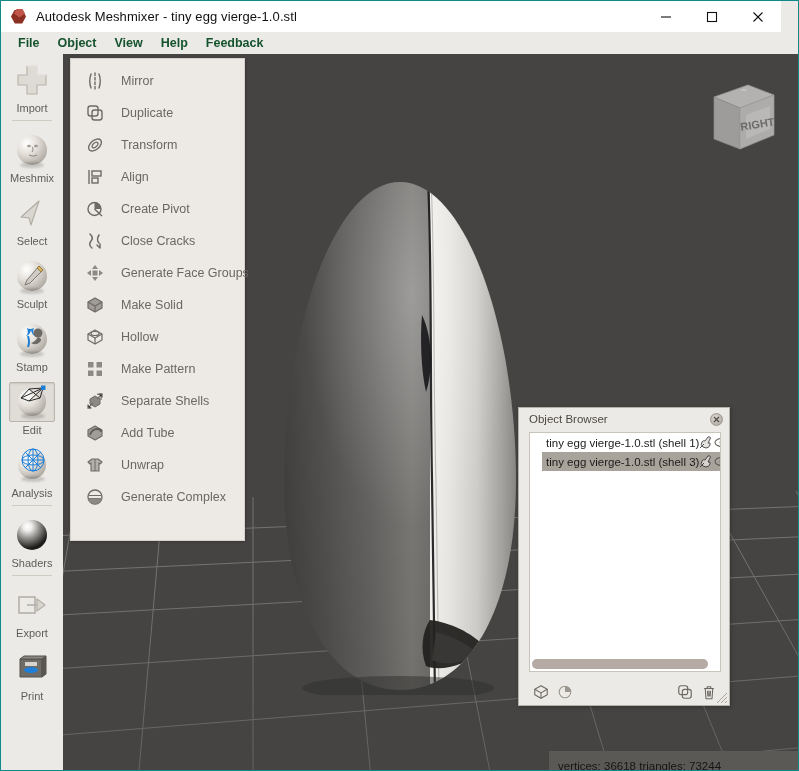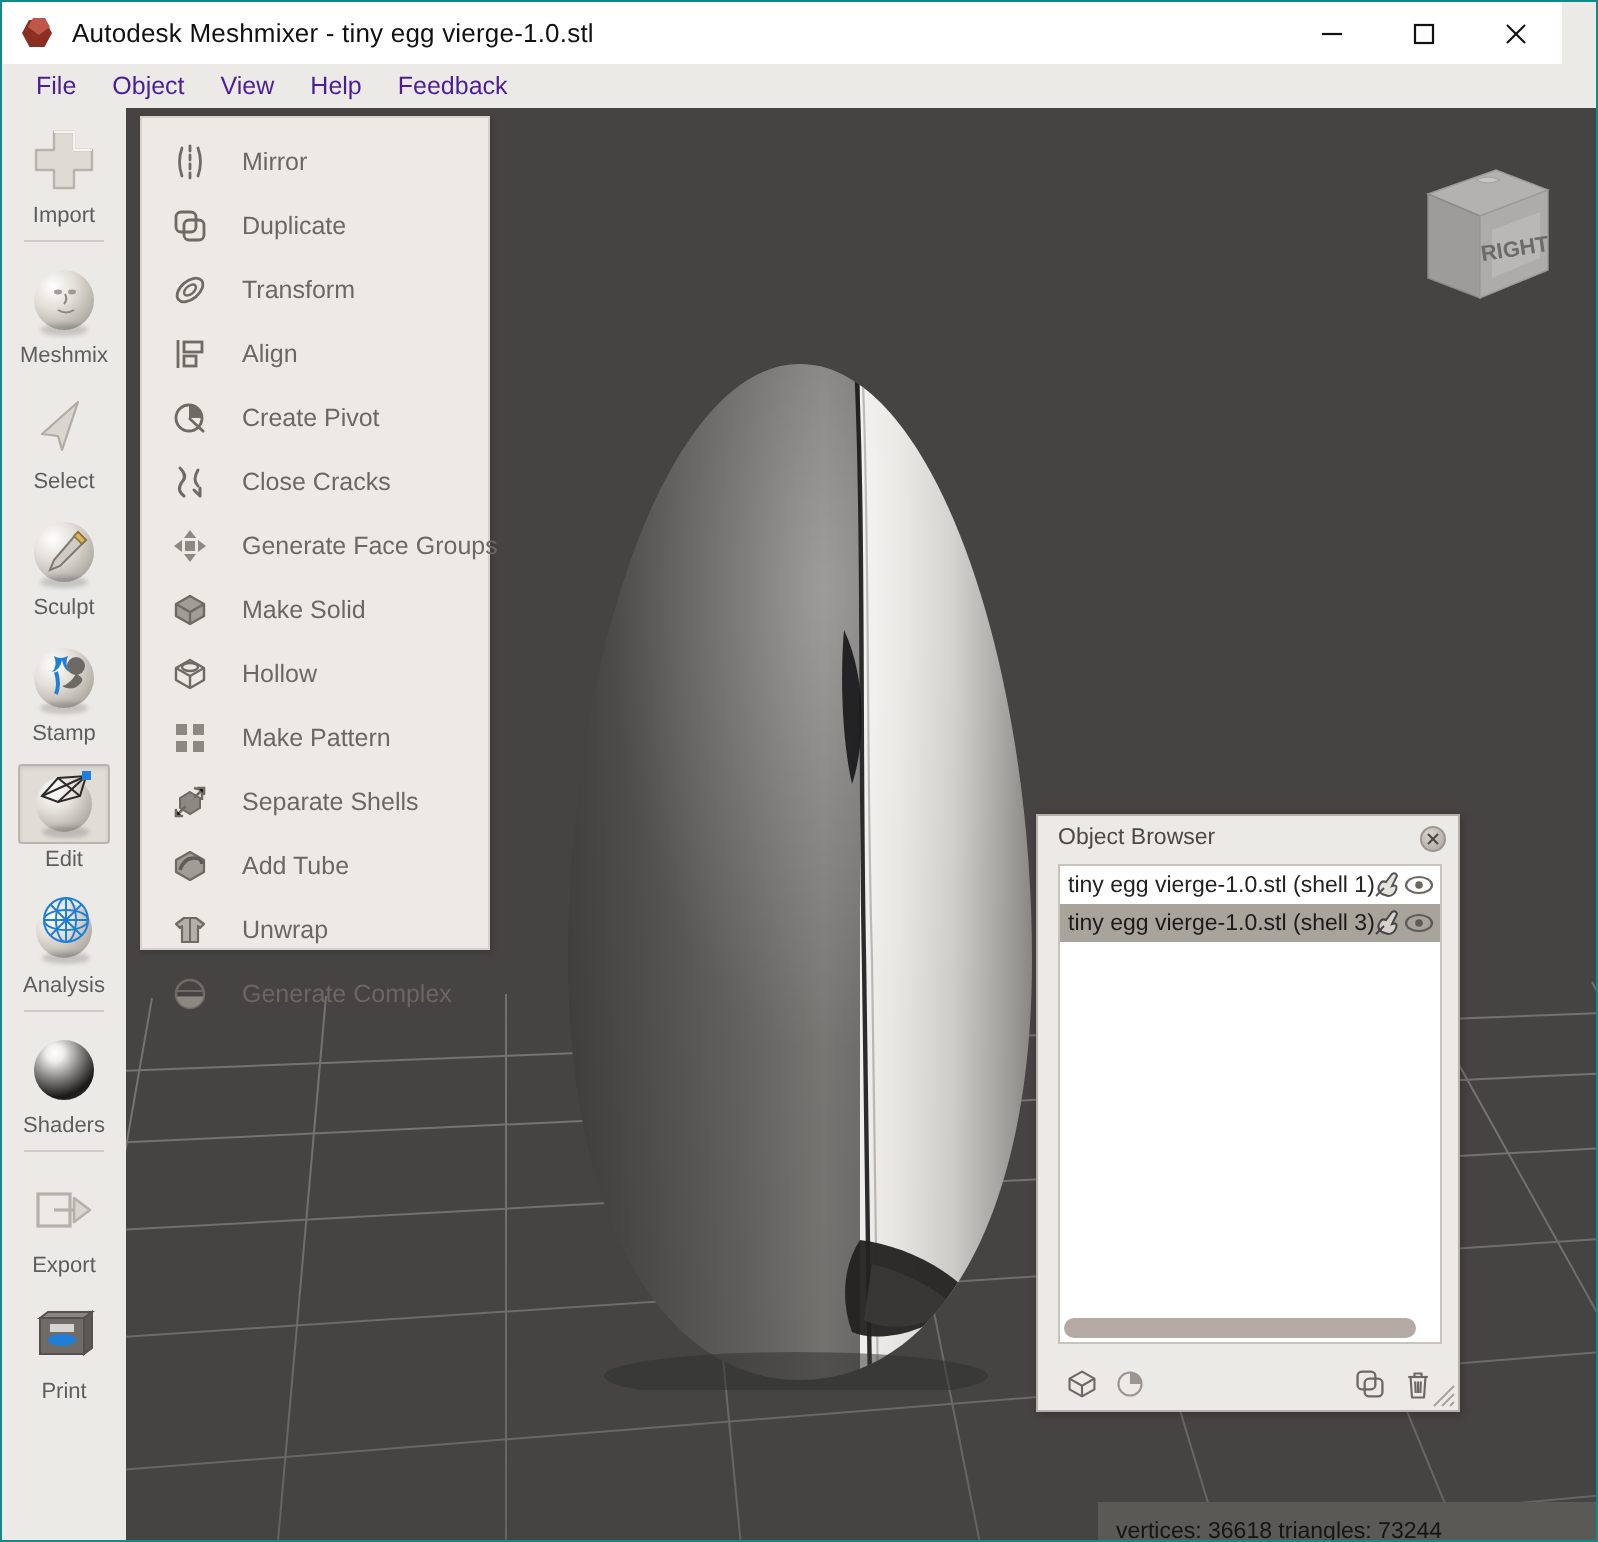--- a/index.html
+++ b/index.html
@@ -54,23 +54,24 @@
 
   
   .menubar {
     position: absolute; left: 0; top: 31px;
     width: 797px; height: 22px;
     background: #eceae6;
     display: flex; align-items: center;
     padding-left: 8px;
   }
   .menubar .mi {
-    font-size: 12.5px; color: #4c1d95;
+    font-size: 12.5px; color: #14532d;
     padding: 2px 9px;
     white-space: nowrap;
+    font-weight: bold;
   }
 
   
   .rail {
     position: absolute; left: 0; top: 53px;
     width: 62px; height: 718px;
     background: #eceae6;
   }
   .tool {
     width: 62px;
@@ -103,21 +104,21 @@
   }
   .sphere::after {
     content:""; position:absolute; left:3px; bottom:-3px;
     width:24px; height:6px; border-radius:50%;
     background: rgba(0,0,0,.16); filter: blur(1px);
   }
 
   
   .flyout {
     position: absolute; left: 69px; top: 57px;
-    width: 175px; height: 417px;
+    width: 175px; height: 483px;
     background: #edeae5;
     border: 1px solid #d6d2cb;
     box-shadow: 1px 1px 3px rgba(0,0,0,.18);
     padding-top: 6px;
     z-index: 30;
   }
   .fitem {
     height: 32px; display: flex; align-items: center;
     padding-left: 10px;
   }
@@ -168,20 +169,21 @@
     border: 1px solid #9b968e;
     display: flex; align-items: center; justify-content: center;
     color: #5a5650; font-size: 9px; line-height: 9px;
   }
   .ob-list {
     position: absolute; left: 10px; top: 24px;
     width: 192px; height: 240px;
     background: #ffffff;
     border: 1px solid #c8c3bb;
     overflow: hidden;
+    padding-left: 12px;
   }
   .ob-row {
     height: 19px; display: flex; align-items: center;
     padding-left: 4px; font-size: 11.5px; color: #222;
     white-space: nowrap;
   }
   .ob-row.sel { background: #a8a39b; color: #1d1b19; }
   .ob-row .nm { flex: none; }
   .ob-row .handicon { width: 15px; flex: none; display:flex; align-items:center; }
   .ob-row .eye { margin-left: auto; margin-right: 5px; flex: none; display:flex; }

